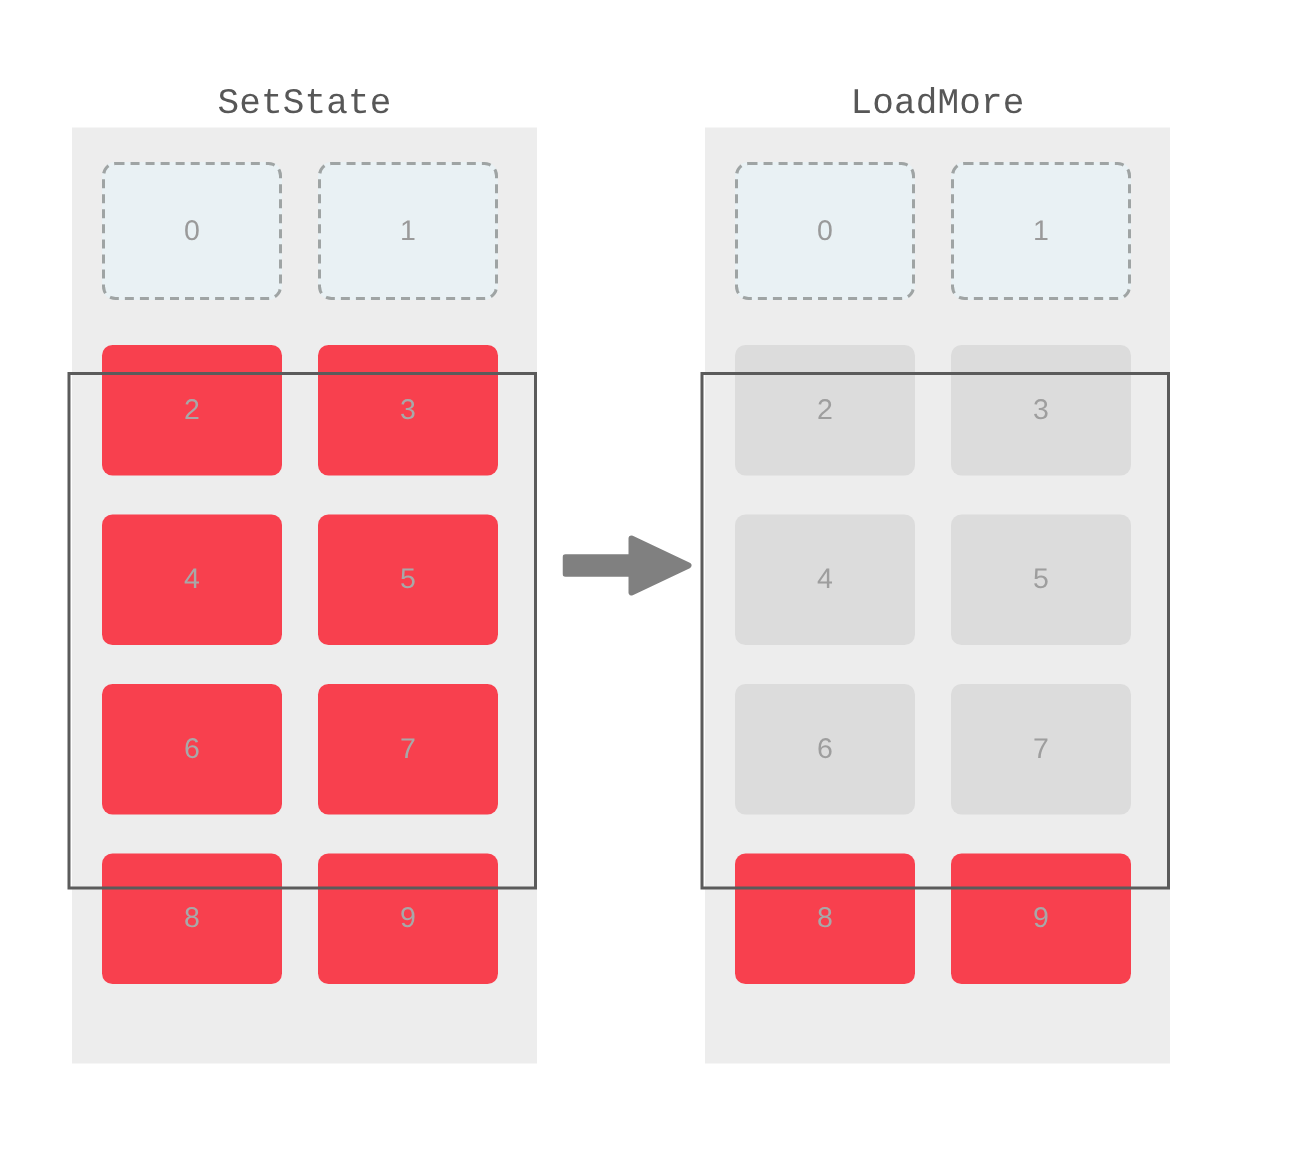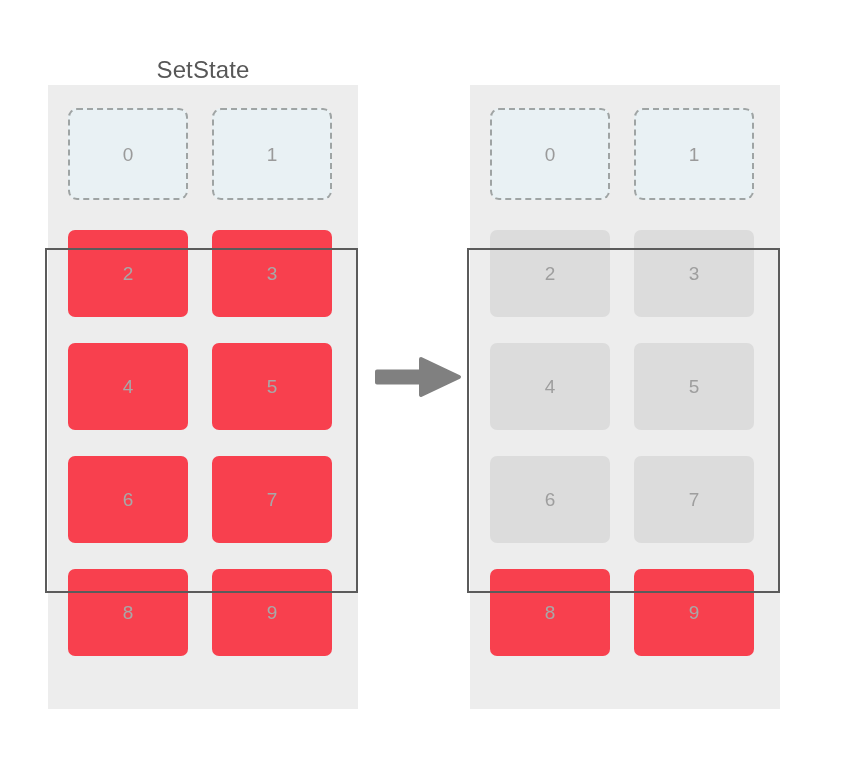--- a/index.html
+++ b/index.html
@@ -33,20 +33,21 @@
     position: absolute;
     top: 56px;
     left: 0;
     width: 310px;
     text-align: center;
     font-size: 24px;
     line-height: 28px;
     color: #575757;
     letter-spacing: 0.1px;
     white-space: nowrap;
+    font-family: Liberation Mono, monospace;
   }
 
   .panel-body {
     position: absolute;
     top: 85px;
     left: 0;
     width: 310px;
     height: 624px;
     background: #ededed;
   }
@@ -155,20 +156,21 @@
         <span>8</span>
       </div>
       <div class="cell filled col-b row-4">
         <span>9</span>
       </div>
 
     </div>
   </div>
 
   <div class="panel-group right">
+    <div class="panel-title">LoadMore</div>
     <div class="panel-body">
 
       <div class="cell placeholder col-a row-0">
         <span>0</span>
       </div>
       <div class="cell placeholder col-b row-0">
         <span>1</span>
       </div>
 
       <div class="cell dimmed col-a row-1">

